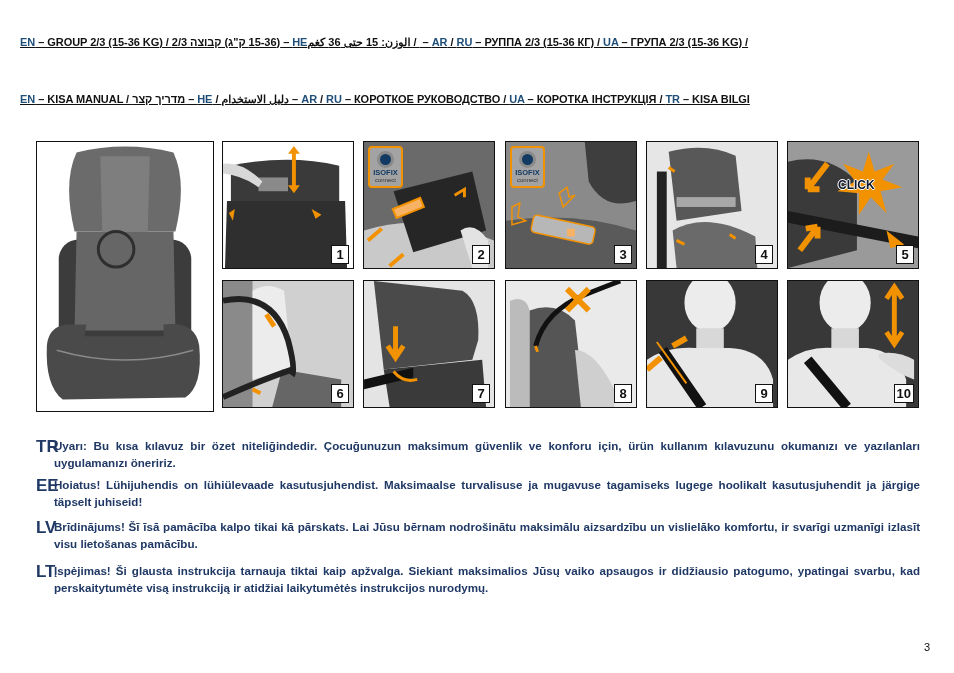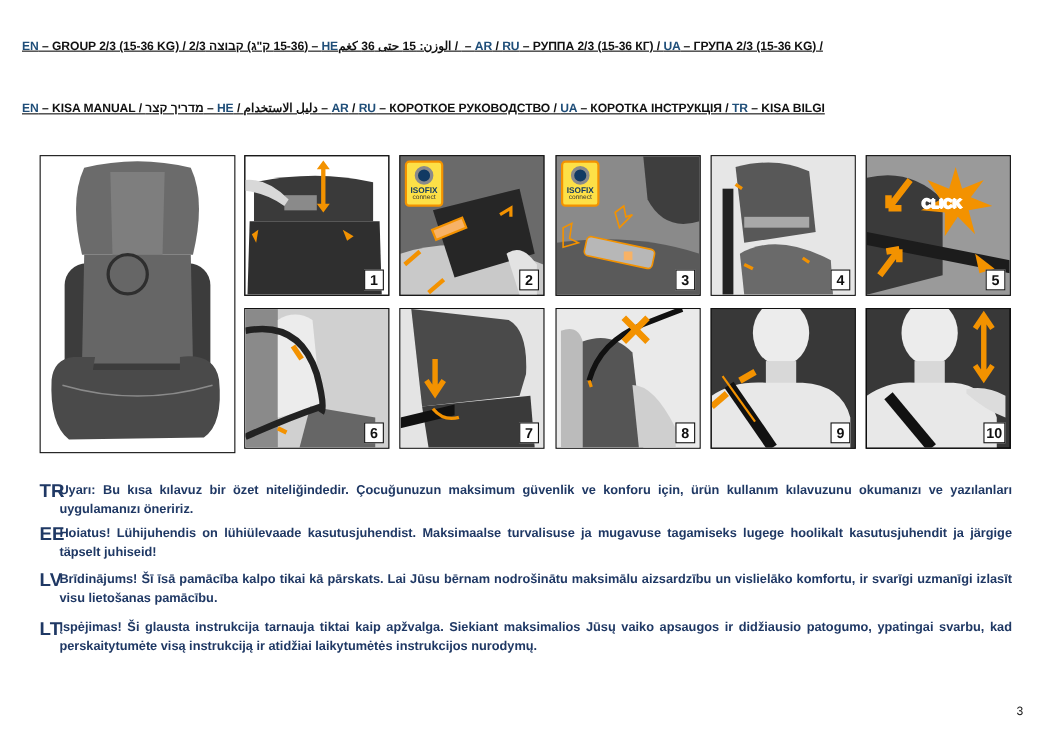--- a/index.html
+++ b/index.html
@@ -17,27 +17,27 @@
     overflow: hidden; background: #3a3a3a;
   }
   .panel svg { display: block; width: 100%; height: 100%; }
   .num {
     position: absolute; right: 4px; bottom: 4px; min-width: 18px; height: 19px;
     box-sizing: border-box; border: 1px solid #111; background: #fff;
     font-weight: bold; font-size: 13px; line-height: 17px; text-align: center; padding: 0 2px;
   }
   .isofix {
     position: absolute; left: 4px; top: 4px; width: 35px; height: 42px; box-sizing: border-box;
-    border: 2px solid #f39200; border-radius: 4px; background: #fde047; text-align: center;
+    border: 2px solid #f39200; border-radius: 4px; background: #a3a3a3; text-align: center;
   }
   .isofix .dot { width: 17px; height: 17px; margin: 3px auto 0; border-radius: 50%; background: #123a63; border: 3px solid #8a8a8a; box-sizing: border-box; }
   .isofix .t1 { font-size: 7.5px; font-weight: bold; color: #123a63; line-height: 8px; margin-top: 1px; }
   .isofix .t2 { font-size: 6px; color: #333; line-height: 7px; }
   .click {
-    position: absolute; left: 50px; top: 36px; font-weight: bold; font-size: 12px; color: #ffffff;
+    position: absolute; left: 50px; top: 36px; font-weight: bold; font-size: 12px; color: #0f172a;
     text-shadow: 1px 0 #fff, -1px 0 #fff, 0 1px #fff, 0 -1px #fff;
   }
 
   .notice { position: absolute; left: 36px; width: 884px; }
   .notice .lang { position: absolute; left: 0; top: 0; font-size: 17px; font-weight: bold; color: #1f3864; }
   .notice .txt {
     margin-left: 18px; font-size: 11.6px; font-weight: bold; color: #1f3864;
     line-height: 17px; text-align: justify;
   }
   #n-tr { top: 437px; }
@@ -199,21 +199,21 @@
     <rect x="50" y="48" width="28" height="24" fill="#d8d8d8"></rect>
     <path d="M0 80 Q20 66 50 68 L84 68 Q120 70 128 100 L128 128 L0 128 Z" fill="#e8e8e8"></path>
     <path d="M16 70 L56 128" stroke="#111" stroke-width="10"></path>
     <path d="M10 62 L40 104" stroke="#f39200" stroke-width="2"></path>
     <path d="M40 58 L26 66" stroke="#f39200" stroke-width="6"></path>
     <path d="M0 90 L14 78" stroke="#f39200" stroke-width="6"></path>
   </svg>
   <div class="num">9</div>
 </div>
 
-<div class="panel" style="left:787px;top:280px;width:132px;height:128px;background:#000000;">
+<div class="panel" style="left:787px;top:280px;width:132px;height:128px;background:#f9a8d4;">
   <svg viewBox="0 0 132 128">
     <rect width="132" height="128" fill="#383838"></rect>
     <ellipse cx="58" cy="22" rx="26" ry="30" fill="#ececec"></ellipse>
     <rect x="44" y="48" width="28" height="24" fill="#d8d8d8"></rect>
     <path d="M0 80 Q20 66 46 68 L80 68 Q110 70 120 100 L120 128 L0 128 Z" fill="#e8e8e8"></path>
     <path d="M20 80 L60 128" stroke="#111" stroke-width="10"></path>
     <path d="M92 74 Q110 70 128 80 L128 100 Q110 94 92 78 Z" fill="#dcdcdc"></path>
     <path d="M108 8 L108 62 M100 18 L108 6 L116 18 M100 52 L108 64 L116 52" stroke="#f39200" stroke-width="5" fill="none"></path>
   </svg>
   <div class="num">10</div>

